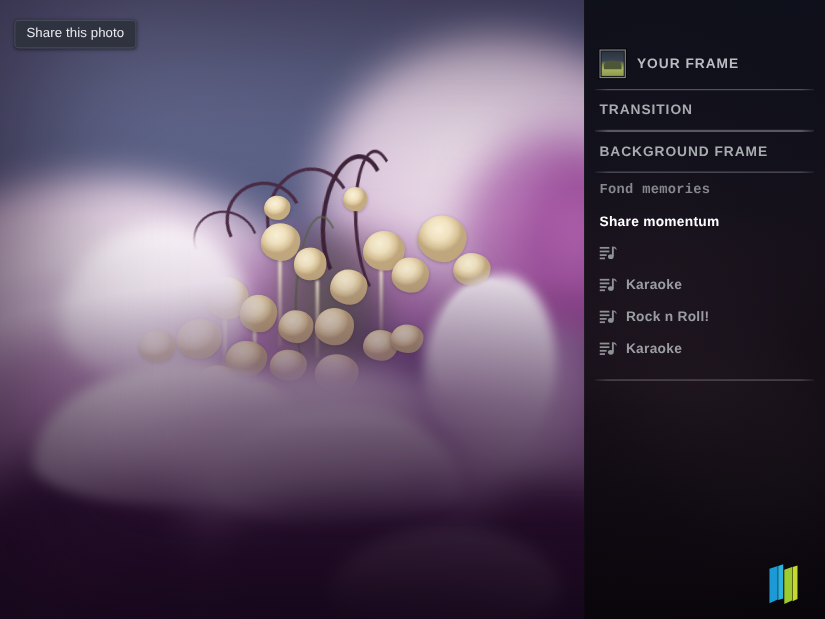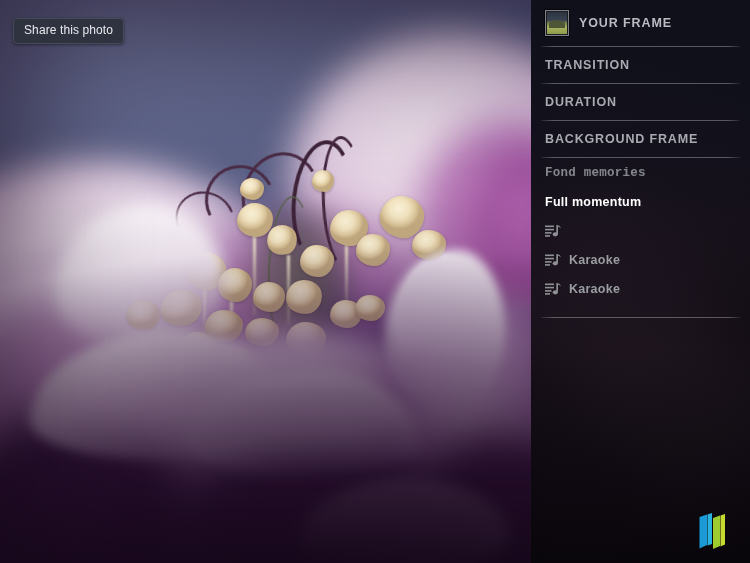--- a/index.html
+++ b/index.html
@@ -220,21 +220,21 @@
   .sb-blob { position:absolute; border-radius:50%; filter:blur(26px); }
   .sb-b1 { left:-10px; top:180px; width:180px; height:210px; background:#4a3445; opacity:.55; }
   .sb-b2 { left:40px; top:330px; width:200px; height:190px; background:#5c4752; opacity:.42; }
   .sb-b3 { left:110px; top:120px; width:140px; height:170px; background:#2a1d2c; opacity:.7; }
   .sb-b4 { left:-30px; top:420px; width:150px; height:160px; background:#241826; opacity:.8; }
   .sb-scrim {
     position:absolute; inset:0;
     background:
       linear-gradient(180deg, rgba(14,16,26,.93) 0%, rgba(16,16,26,.90) 24%, rgba(18,14,22,.80) 42%, rgba(16,11,18,.74) 62%, rgba(12,8,14,.86) 82%, rgba(8,5,10,.95) 100%);
   }
-  .sb-content { position:relative; z-index:3; padding:0 10px; }
+  .sb-content { position:relative; z-index:3; padding:0 10px;margin-top:35px; }
 
   .sb-hr {
     height:1px;
     background:linear-gradient(90deg, rgba(255,255,255,.07) 0%, rgba(255,255,255,.30) 6%, rgba(255,255,255,.30) 94%, rgba(255,255,255,.07) 100%);
     margin:0 0 0 0;
   }
 
   
   .frame-row {
     display:flex; align-items:center; gap:10px;
@@ -409,36 +409,33 @@
         </div>
         <span class="frame-title">YOUR FRAME</span>
       </div>
       <div class="sb-hr"></div>
 
       <div class="sec-row">
         <span class="sec-label">TRANSITION</span>
       </div>
       <div class="sb-hr"></div>
 
-      <div class="sec-row">
-        <span class="sec-label">DURATION</span>
-      </div>
       <div class="sb-hr"></div>
 
       <div class="sec-row">
         <span class="sec-label">BACKGROUND FRAME</span>
       </div>
       <div class="sb-hr"></div>
 
       <div class="track-row">
         <span class="track-label track-inactive">Fond memories</span>
       </div>
 
       <div class="track-row">
-        <span class="track-label track-active">Full momentum</span>
+        <span class="track-label track-active">Share momentum</span>
       </div>
 
       <div class="track-row">
         <svg class="note-icon" viewBox="0 0 16 14">
           <rect x="0" y="1.5" width="9" height="1.6" fill="#8e9095"></rect>
           <rect x="0" y="4.8" width="9" height="1.6" fill="#8e9095"></rect>
           <rect x="0" y="8.1" width="6.5" height="1.6" fill="#8e9095"></rect>
           <rect x="0" y="11.1" width="5" height="1.6" fill="#8e9095"></rect>
           <rect x="11.3" y="1.2" width="1.7" height="8.6" fill="#8e9095"></rect>
           <ellipse cx="10.3" cy="10.3" rx="2.6" ry="2.1" fill="#8e9095"></ellipse>
@@ -452,20 +449,32 @@
           <rect x="0" y="4.8" width="9" height="1.6" fill="#8e9095"></rect>
           <rect x="0" y="8.1" width="6.5" height="1.6" fill="#8e9095"></rect>
           <rect x="0" y="11.1" width="5" height="1.6" fill="#8e9095"></rect>
           <rect x="11.3" y="1.2" width="1.7" height="8.6" fill="#8e9095"></rect>
           <ellipse cx="10.3" cy="10.3" rx="2.6" ry="2.1" fill="#8e9095"></ellipse>
           <path d="M12.9 1.2 q3.1 .9 2.5 3.4 q-.9 -1.9 -2.5 -2.1 z" fill="#8e9095"></path>
         </svg>
         <span class="track-label track-item">Karaoke</span>
       </div>
 
+      <div class="track-row">
+        <svg class="note-icon" viewBox="0 0 16 14">
+          <rect x="0" y="1.5" width="9" height="1.6" fill="#8e9095"></rect>
+          <rect x="0" y="4.8" width="9" height="1.6" fill="#8e9095"></rect>
+          <rect x="0" y="8.1" width="6.5" height="1.6" fill="#8e9095"></rect>
+          <rect x="0" y="11.1" width="5" height="1.6" fill="#8e9095"></rect>
+          <rect x="11.3" y="1.2" width="1.7" height="8.6" fill="#8e9095"></rect>
+          <ellipse cx="10.3" cy="10.3" rx="2.6" ry="2.1" fill="#8e9095"></ellipse>
+          <path d="M12.9 1.2 q3.1 .9 2.5 3.4 q-.9 -1.9 -2.5 -2.1 z" fill="#8e9095"></path>
+        </svg>
+        <span class="track-label track-item">Rock n Roll!</span>
+      </div>
 
       <div class="track-row">
         <svg class="note-icon" viewBox="0 0 16 14">
           <rect x="0" y="1.5" width="9" height="1.6" fill="#8e9095"></rect>
           <rect x="0" y="4.8" width="9" height="1.6" fill="#8e9095"></rect>
           <rect x="0" y="8.1" width="6.5" height="1.6" fill="#8e9095"></rect>
           <rect x="0" y="11.1" width="5" height="1.6" fill="#8e9095"></rect>
           <rect x="11.3" y="1.2" width="1.7" height="8.6" fill="#8e9095"></rect>
           <ellipse cx="10.3" cy="10.3" rx="2.6" ry="2.1" fill="#8e9095"></ellipse>
           <path d="M12.9 1.2 q3.1 .9 2.5 3.4 q-.9 -1.9 -2.5 -2.1 z" fill="#8e9095"></path>

